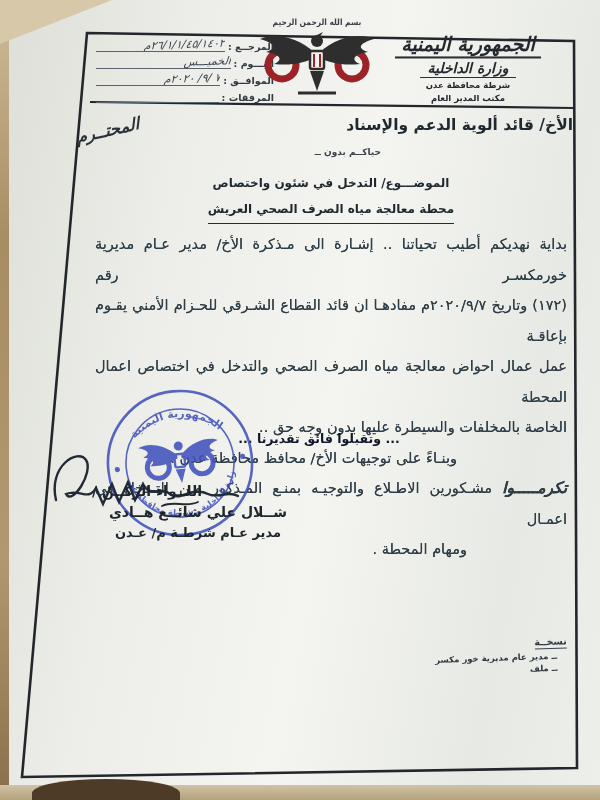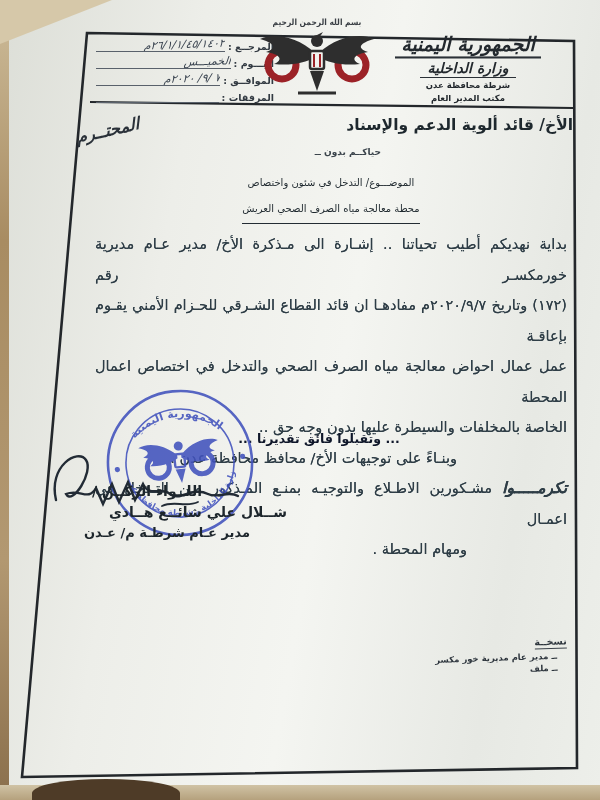--- a/index.html
+++ b/index.html
@@ -35,40 +35,40 @@
   .emblem{position:absolute;left:250px;top:18px;width:134px;height:92px;text-align:center;}
   .basmala{font-size:7.5px;font-weight:bold;color:#3a3f45;transform:scaleY(1.15);letter-spacing:-.3px;}
   
   .addressee{position:absolute;right:27px;top:116px;direction:rtl;font-size:15.5px;
              font-weight:bold;color:#1e282e;}
   .greeting{position:absolute;right:219px;top:147px;direction:rtl;font-size:9px;
              font-weight:bold;color:#39424a;}
   .honorific{position:absolute;left:76px;top:121px;font-size:16.5px;font-weight:bold;
              font-style:italic;color:#2a3139;transform:rotate(-13deg) skewX(-6deg);}
   .subject{position:absolute;left:95px;right:33px;top:170px;direction:rtl;text-align:center;
-           color:#1e282e;font-weight:normal;font-size:10px;line-height:26px;}
+           color:#1e282e;font-weight:bold;font-size:12px;line-height:26px;}
   .subject .ul{display:inline-block;border-bottom:1.6px solid #232c33;padding-bottom:1px;}
   
   .bodytext{position:absolute;right:33px;left:95px;top:229px;direction:rtl;color:#2e3d46;
             font-size:14.5px;line-height:30.5px;text-shadow:0 0 .4px #44525a;}
   .jline{text-align:justify;text-align-last:justify;}
   .rline{text-align:right;}
   .indent1{padding-right:110px;}
   .indent2{padding-right:100px;}
   .lead{font-weight:bold;font-style:italic;font-size:15.5px;letter-spacing:.5px;}
   .closing{position:absolute;left:163px;width:312px;top:431px;direction:rtl;text-align:center;
            font-size:12.5px;font-weight:bold;color:#0f172a;}
   
   .stamp{position:absolute;left:102px;top:385px;width:156px;height:156px;
          transform:rotate(-6deg);opacity:.88;}
   .sign-ink{position:absolute;left:42px;top:444px;width:215px;height:84px;}
   .signblock{position:absolute;left:84px;top:483px;width:228px;direction:rtl;color:#1d262c;}
   .sg-rank{text-align:left;font-size:14px;font-weight:bold;direction:ltr;padding-left:8px;}
   .sg-name{text-align:center;font-size:14px;font-weight:bold;margin-top:5px;}
-  .sg-title{text-align:left;font-size:13px;font-weight:bold;margin-top:5px;}
+  .sg-title{text-align:center;font-size:13px;font-weight:bold;margin-top:5px;}
   
   .copies{position:absolute;right:33px;top:632px;width:150px;direction:rtl;text-align:right;
           color:#2d353d;transform:rotate(-2deg);}
   .cp-header{font-size:9.5px;font-weight:bold;display:inline-block;
              border-bottom:1px solid #3a424a;padding-bottom:1px;}
   .cp-item{font-size:8.5px;font-weight:bold;margin-top:2px;padding-right:10px;white-space:nowrap;}
 </style>
 </head>
 <body>
 

